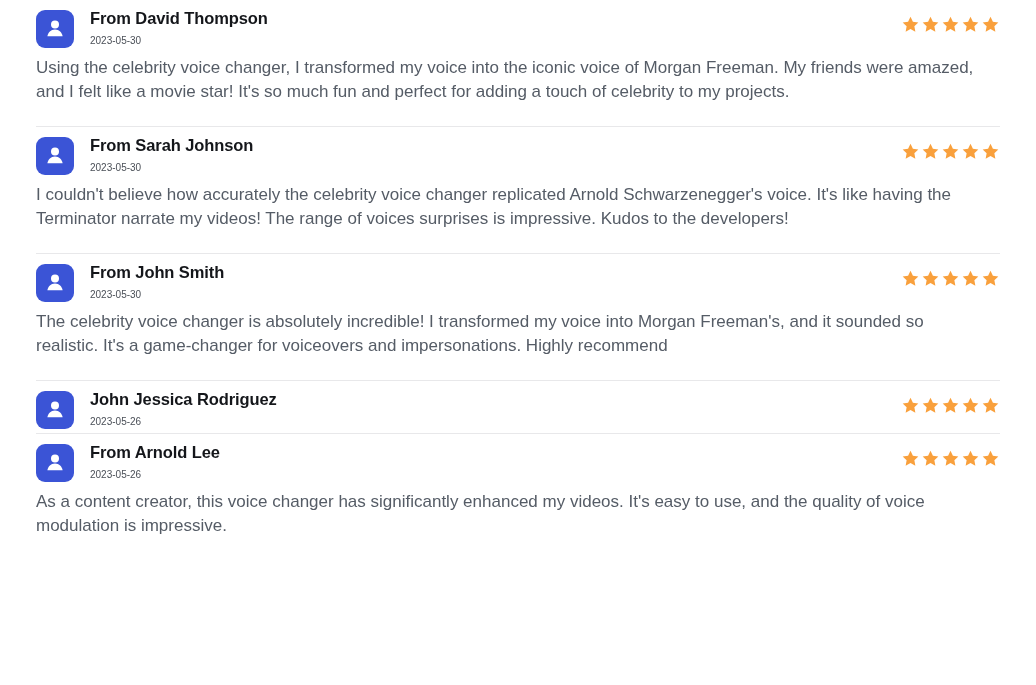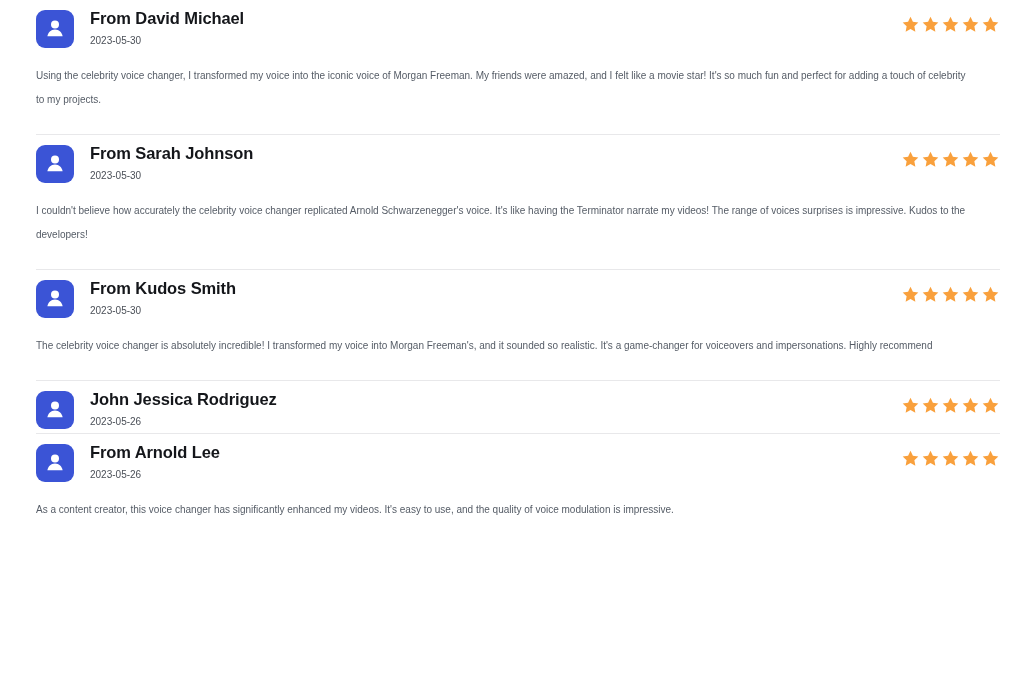--- a/index.html
+++ b/index.html
@@ -65,24 +65,24 @@
   .stars {
     flex: 0 0 auto;
     display: flex;
     align-items: center;
     gap: 1px;
     margin-top: 7px;
     margin-left: 12px;
   }
   .stars svg { display: block; }
   .review-body {
-    font-size: 10px;
+    font-size: 17px;
     color: #555c66;
     line-height: 24px;
-    margin-top: 12px;
+    margin-top: 4px;
     padding-bottom: 22px;
     max-width: 940px;
   }
   .divider {
     height: 1px;
     background: #e8e8ea;
     margin: 0 36px;
   }
 </style>
 </head>
@@ -91,21 +91,21 @@
 <div class="reviews-list">
     <div class="review-item">
       <div class="review-head">
         <div class="avatar">
           <svg width="24" height="24" viewBox="0 0 24 24" aria-hidden="true">
             <circle cx="12" cy="7.6" r="4.0" fill="#ffffff"></circle>
             <path d="M12 12.4c-4.1 0-7.1 2.9-7.6 6.9h15.2c-.5-4-3.5-6.9-7.6-6.9z" fill="#ffffff"></path>
           </svg>
         </div>
         <div class="head-text">
-          <div class="reviewer-name">From David Michael</div>
+          <div class="reviewer-name">From David Thompson</div>
           <div class="review-date">2023-05-30</div>
         </div>
         <div class="stars">
           <svg width="19" height="19" viewBox="0 0 24 24" aria-hidden="true">
             <path fill="#f9a03c" d="M12 2.2l3.02 6.28 6.88.92-5.02 4.8 1.26 6.86L12 17.75 5.86 21.06l1.26-6.86L2.1 9.4l6.88-.92z"></path>
           </svg>
           <svg width="19" height="19" viewBox="0 0 24 24" aria-hidden="true">
             <path fill="#f9a03c" d="M12 2.2l3.02 6.28 6.88.92-5.02 4.8 1.26 6.86L12 17.75 5.86 21.06l1.26-6.86L2.1 9.4l6.88-.92z"></path>
           </svg>
           <svg width="19" height="19" viewBox="0 0 24 24" aria-hidden="true">
@@ -157,21 +157,21 @@
     <div class="divider"></div>
     <div class="review-item">
       <div class="review-head">
         <div class="avatar">
           <svg width="24" height="24" viewBox="0 0 24 24" aria-hidden="true">
             <circle cx="12" cy="7.6" r="4.0" fill="#ffffff"></circle>
             <path d="M12 12.4c-4.1 0-7.1 2.9-7.6 6.9h15.2c-.5-4-3.5-6.9-7.6-6.9z" fill="#ffffff"></path>
           </svg>
         </div>
         <div class="head-text">
-          <div class="reviewer-name">From Kudos Smith</div>
+          <div class="reviewer-name">From John Smith</div>
           <div class="review-date">2023-05-30</div>
         </div>
         <div class="stars">
           <svg width="19" height="19" viewBox="0 0 24 24" aria-hidden="true">
             <path fill="#f9a03c" d="M12 2.2l3.02 6.28 6.88.92-5.02 4.8 1.26 6.86L12 17.75 5.86 21.06l1.26-6.86L2.1 9.4l6.88-.92z"></path>
           </svg>
           <svg width="19" height="19" viewBox="0 0 24 24" aria-hidden="true">
             <path fill="#f9a03c" d="M12 2.2l3.02 6.28 6.88.92-5.02 4.8 1.26 6.86L12 17.75 5.86 21.06l1.26-6.86L2.1 9.4l6.88-.92z"></path>
           </svg>
           <svg width="19" height="19" viewBox="0 0 24 24" aria-hidden="true">

